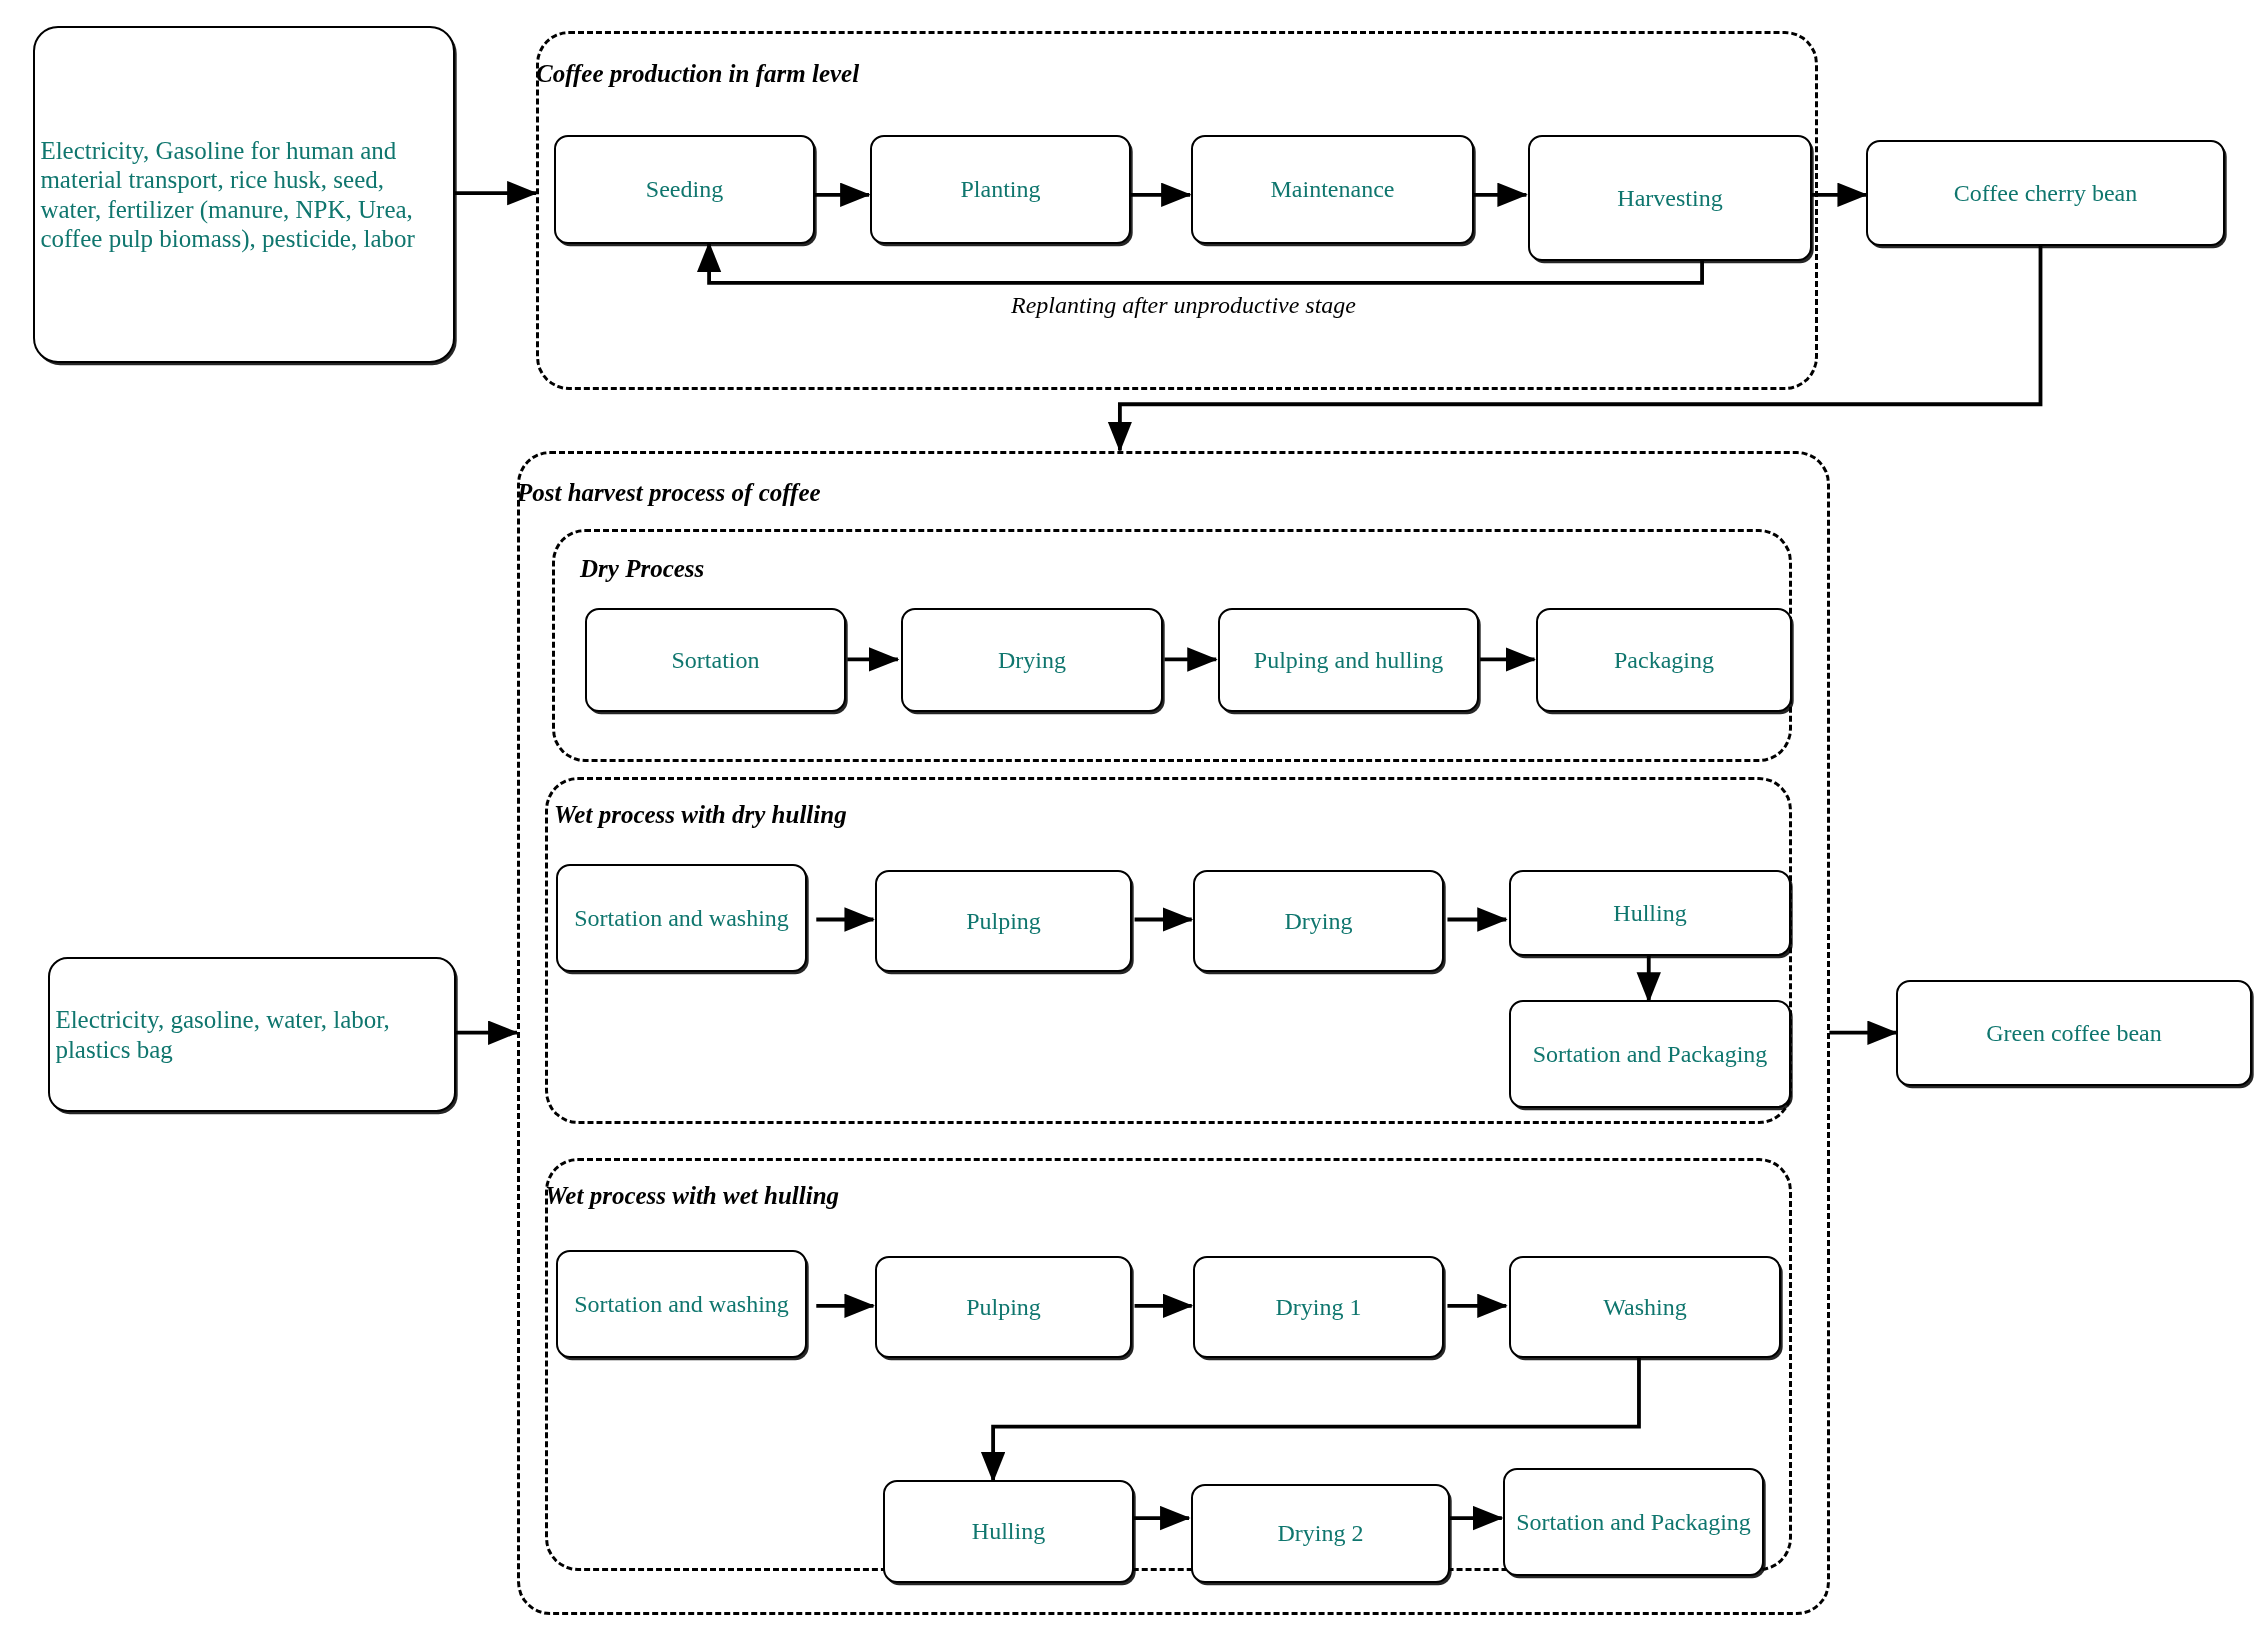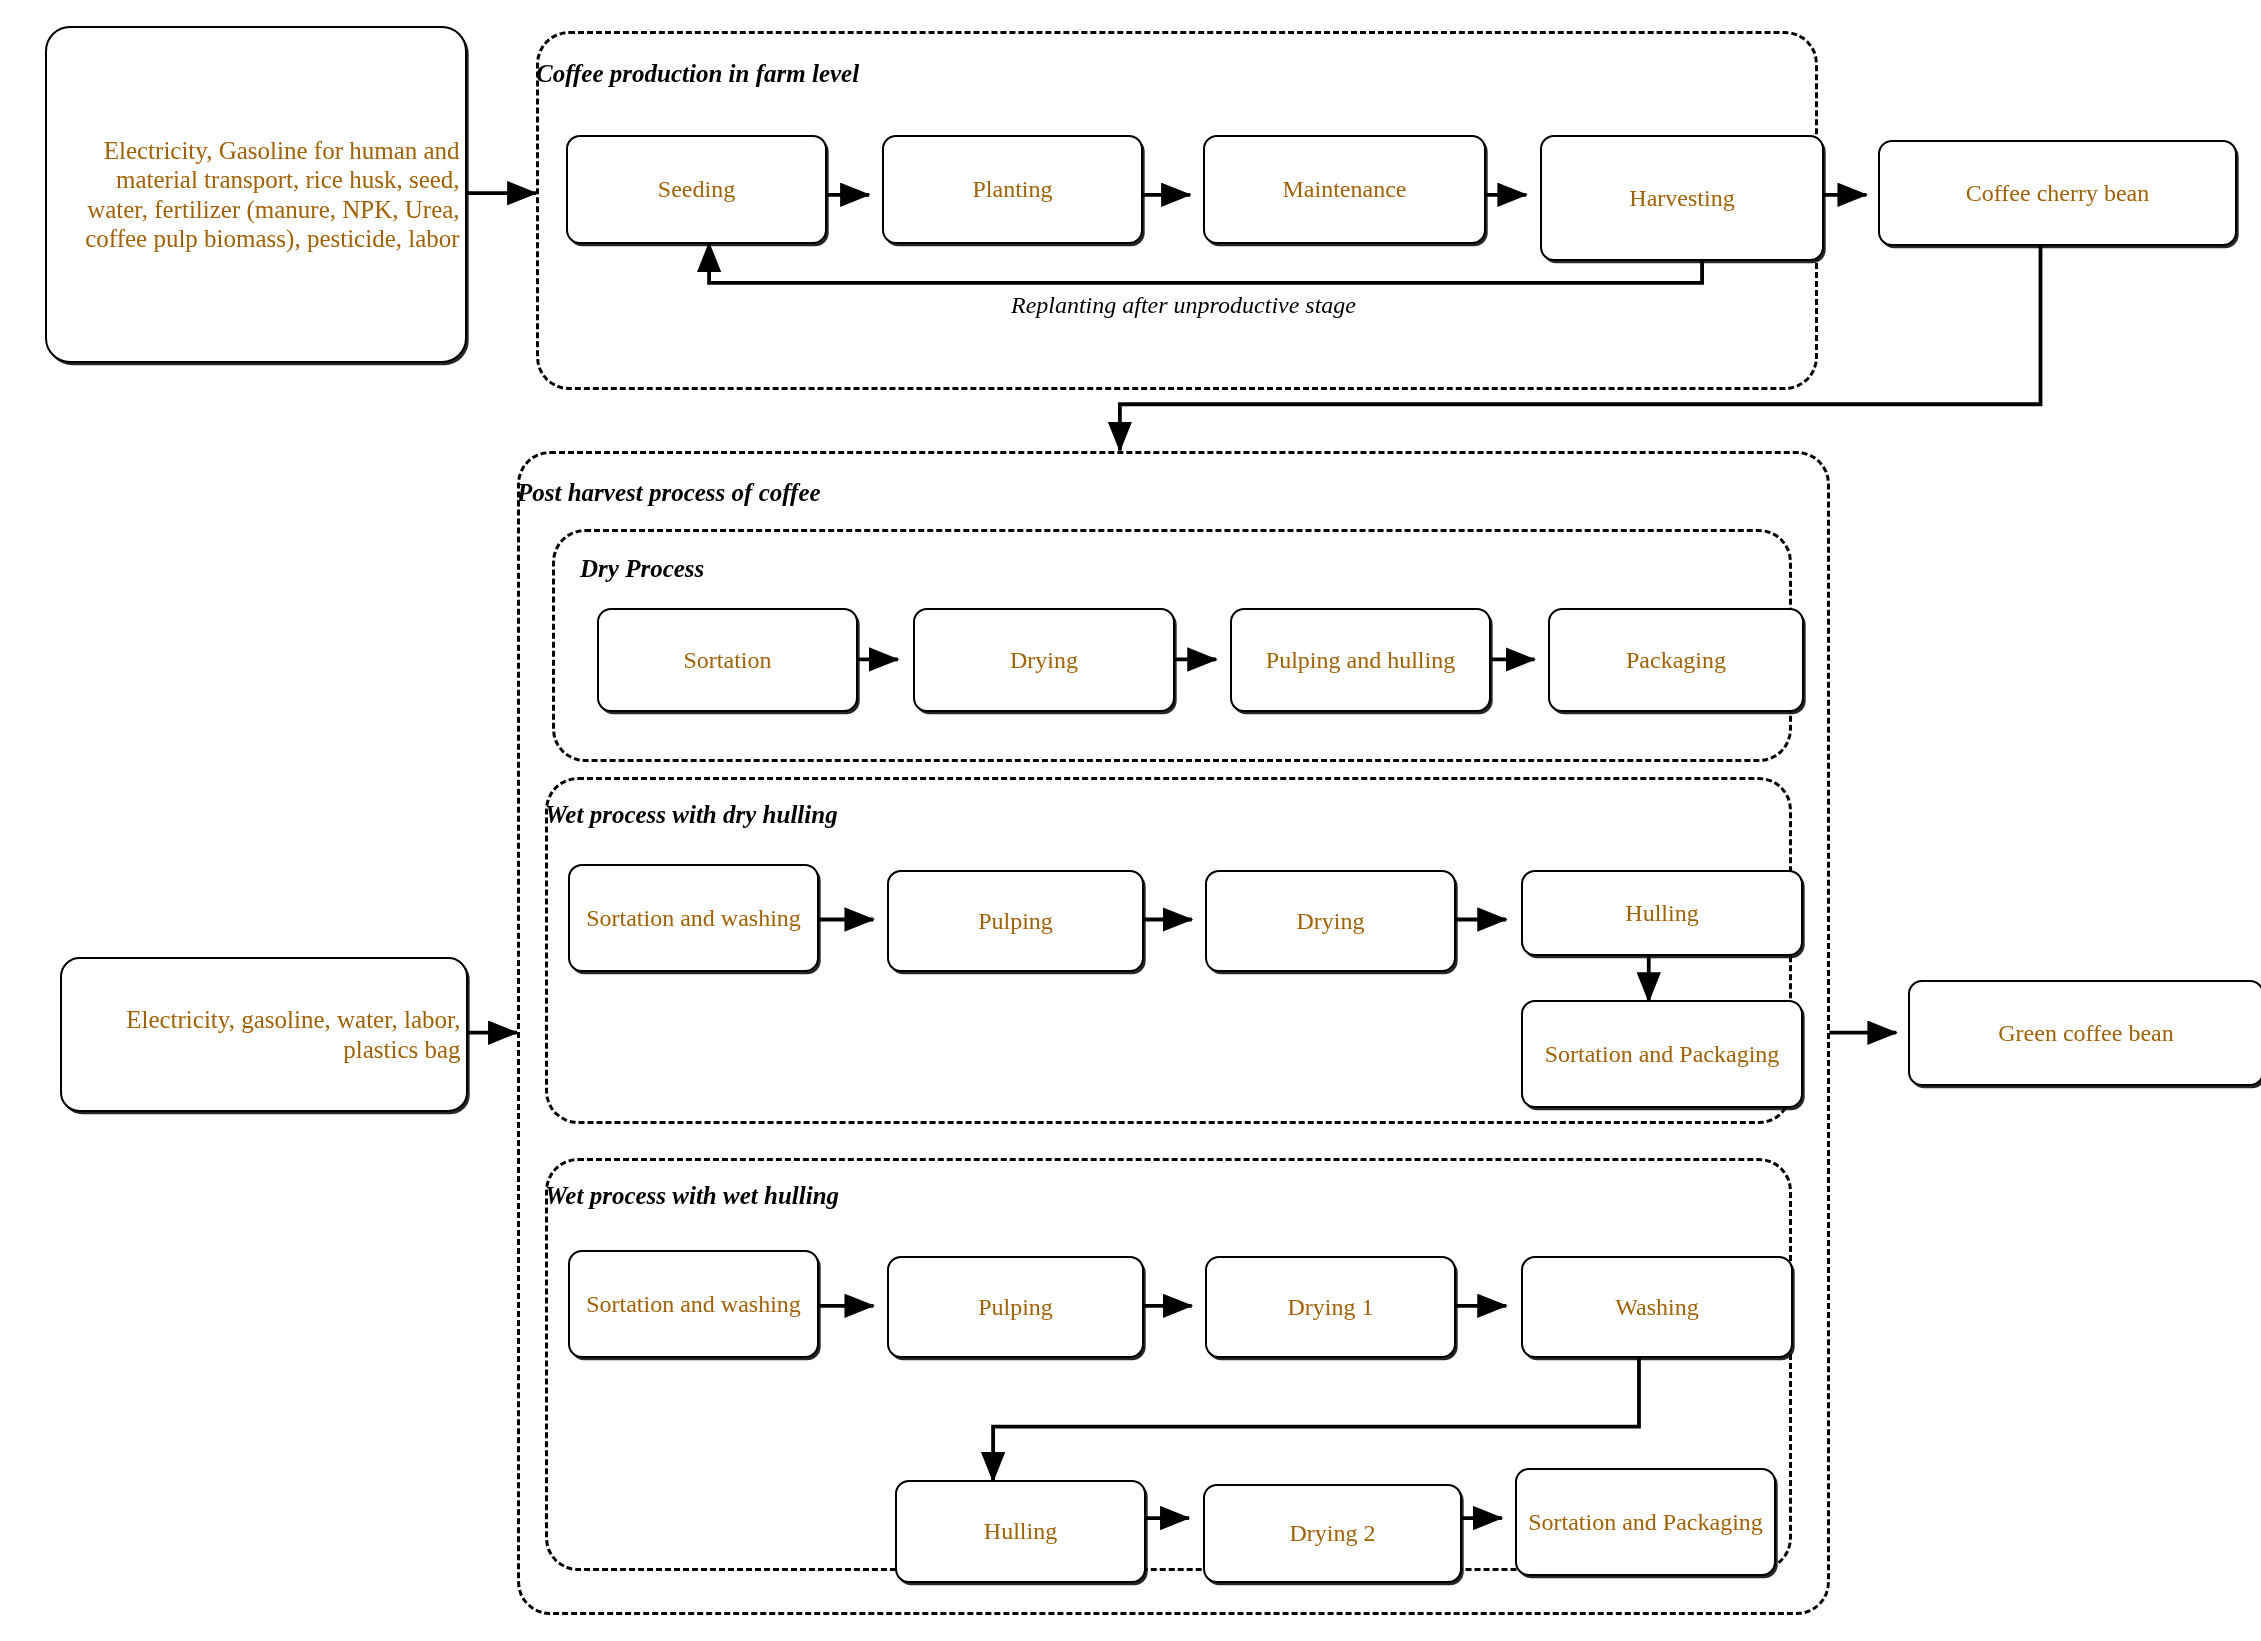--- a/index.html
+++ b/index.html
@@ -13,28 +13,27 @@
   svg.layer{position:absolute;left:0;top:0;width:2261px;height:1641px;overflow:visible;}
 
   
   .node{
     position:absolute;
     box-sizing:border-box;
     background:#ffffff;
     border:2.7px solid #000000;
     border-radius:14px;
     display:flex;align-items:center;justify-content:center;
-    text-align:right;
-    color:#a16207;
+    text-align:left;
+    color:#0f766e;
     font-family:"Liberation Serif", serif;
     font-size:24px;
     line-height:1.18;
     padding:2.2px 5.4px;
     box-shadow:2.2px 2.7px 0 -0.5px rgba(0,0,0,0.85);
-    margin-left:12px;
   }
 
   
   .group{
     position:absolute;
     box-sizing:border-box;
     border:3.3px dashed #000000;
     border-radius:33px;
     background:transparent;
   }
@@ -110,21 +109,21 @@
   <div class="group" style="left:536px;top:30.5px;width:1282px;height:359px;"></div>
   <div class="group-title" style="left:536px;top:60px;width:1282px;">Coffee production in farm level</div>
 
   <div class="group" style="left:517px;top:451px;width:1313px;height:1164px;"></div>
   <div class="group-title" style="left:517px;top:479px;width:1313px;">Post harvest process of coffee</div>
 
   <div class="group" style="left:552px;top:529px;width:1240px;height:233px;"></div>
   <div class="group-title" style="left:552px;top:555px;width:1240px;margin-left:28px;">Dry Process</div>
 
   <div class="group" style="left:545px;top:777px;width:1247px;height:347px;"></div>
-  <div class="group-title" style="left:545px;top:801px;width:1247px;">Wet process with dry hulling</div>
+  <div class="group-title" style="left:545px;top:801px;width:1247px;padding-left:9px;">Wet process with dry hulling</div>
 
   <div class="group" style="left:545px;top:1158px;width:1247px;height:413px;"></div>
   <div class="group-title" style="left:545px;top:1182px;width:1247px;">Wet process with wet hulling</div>
 
   <div class="node" style="left:33px;top:26px;width:422px;height:337px;border-radius:25px;font-size:25px;">Electricity, Gasoline for human and material transport, rice husk, seed, water, fertilizer (manure, NPK, Urea, coffee pulp biomass), pesticide, labor</div>
 
   <div class="node" style="left:48px;top:957px;width:408px;height:155px;border-radius:19.6px;font-size:25px;">Electricity, gasoline, water, labor, plastics bag</div>
 
   <div class="node" style="left:1866px;top:140px;width:359px;height:106px;border-radius:14px;">Coffee cherry bean</div>
 

